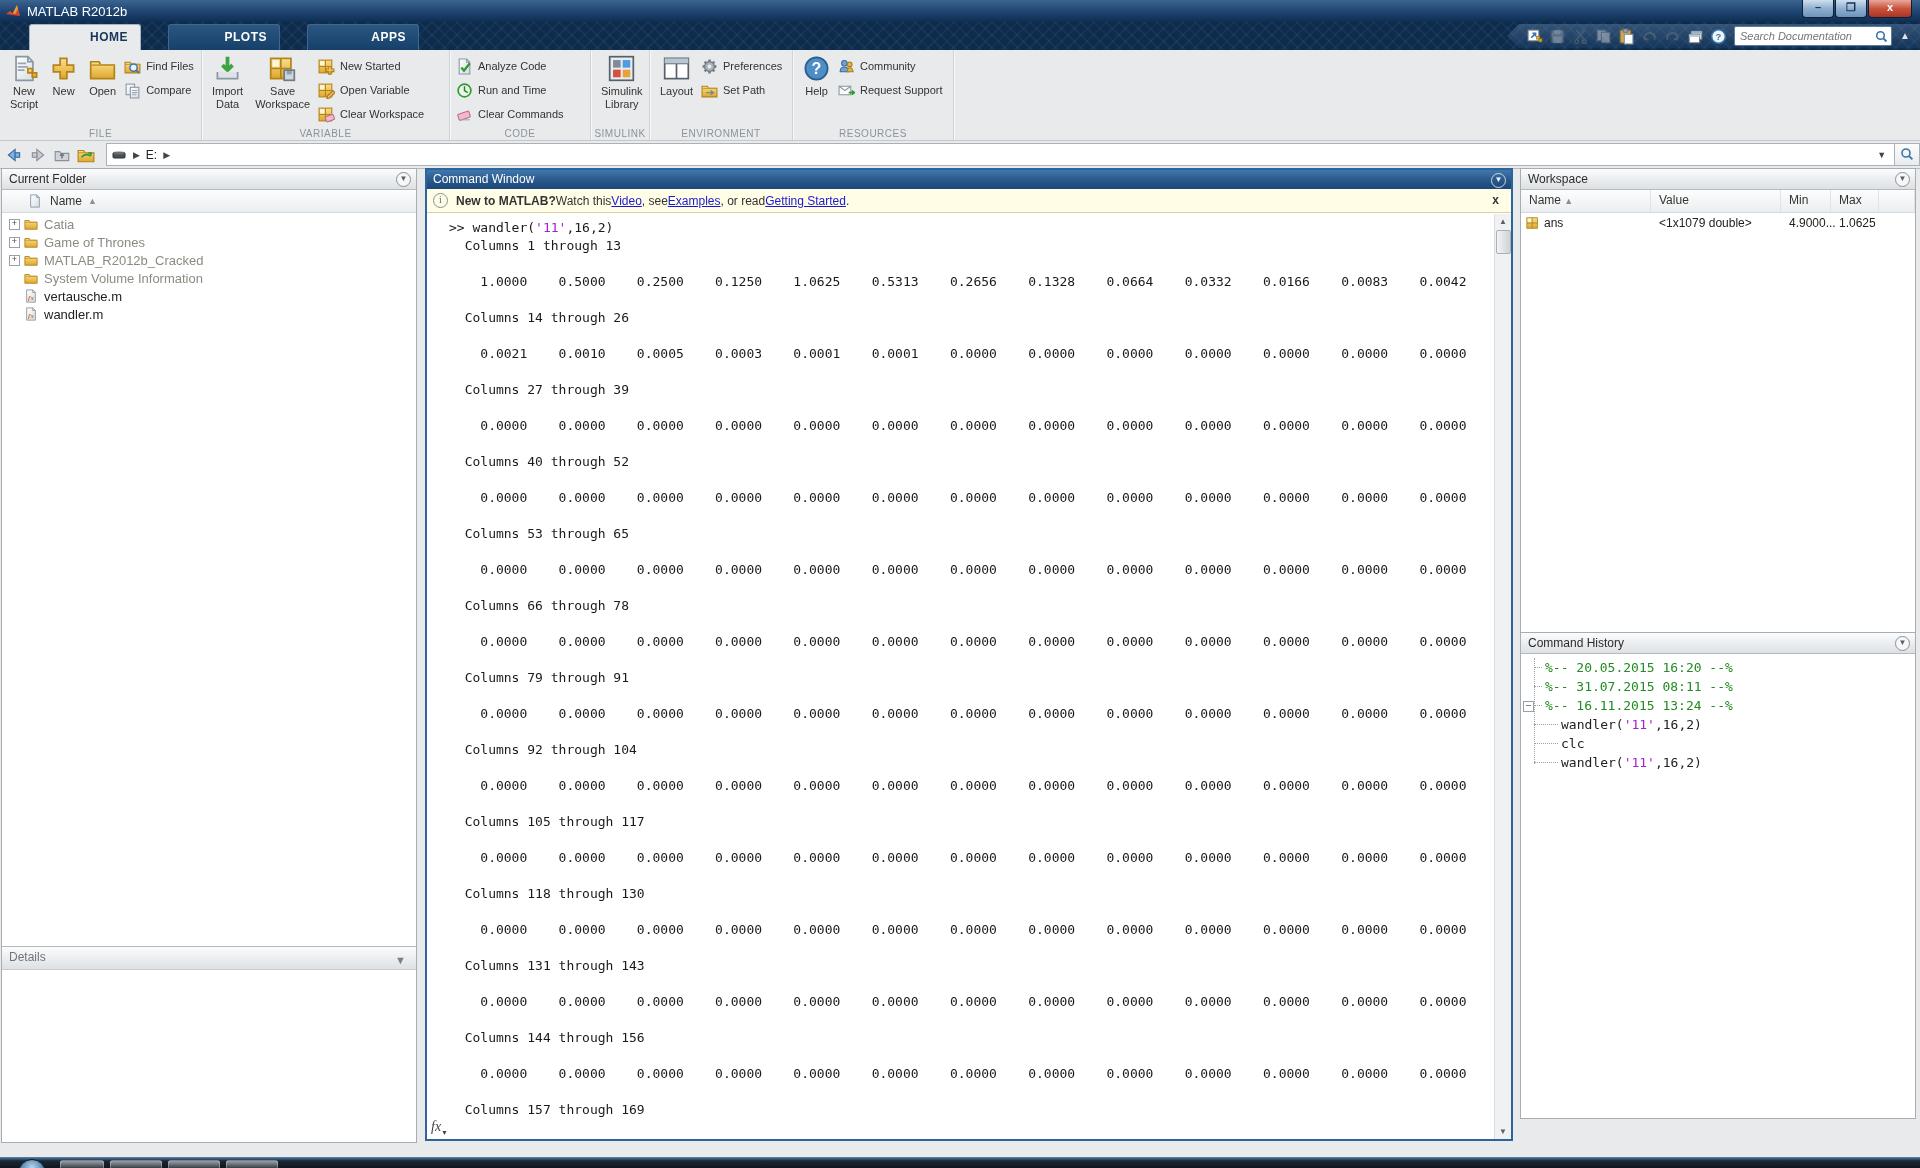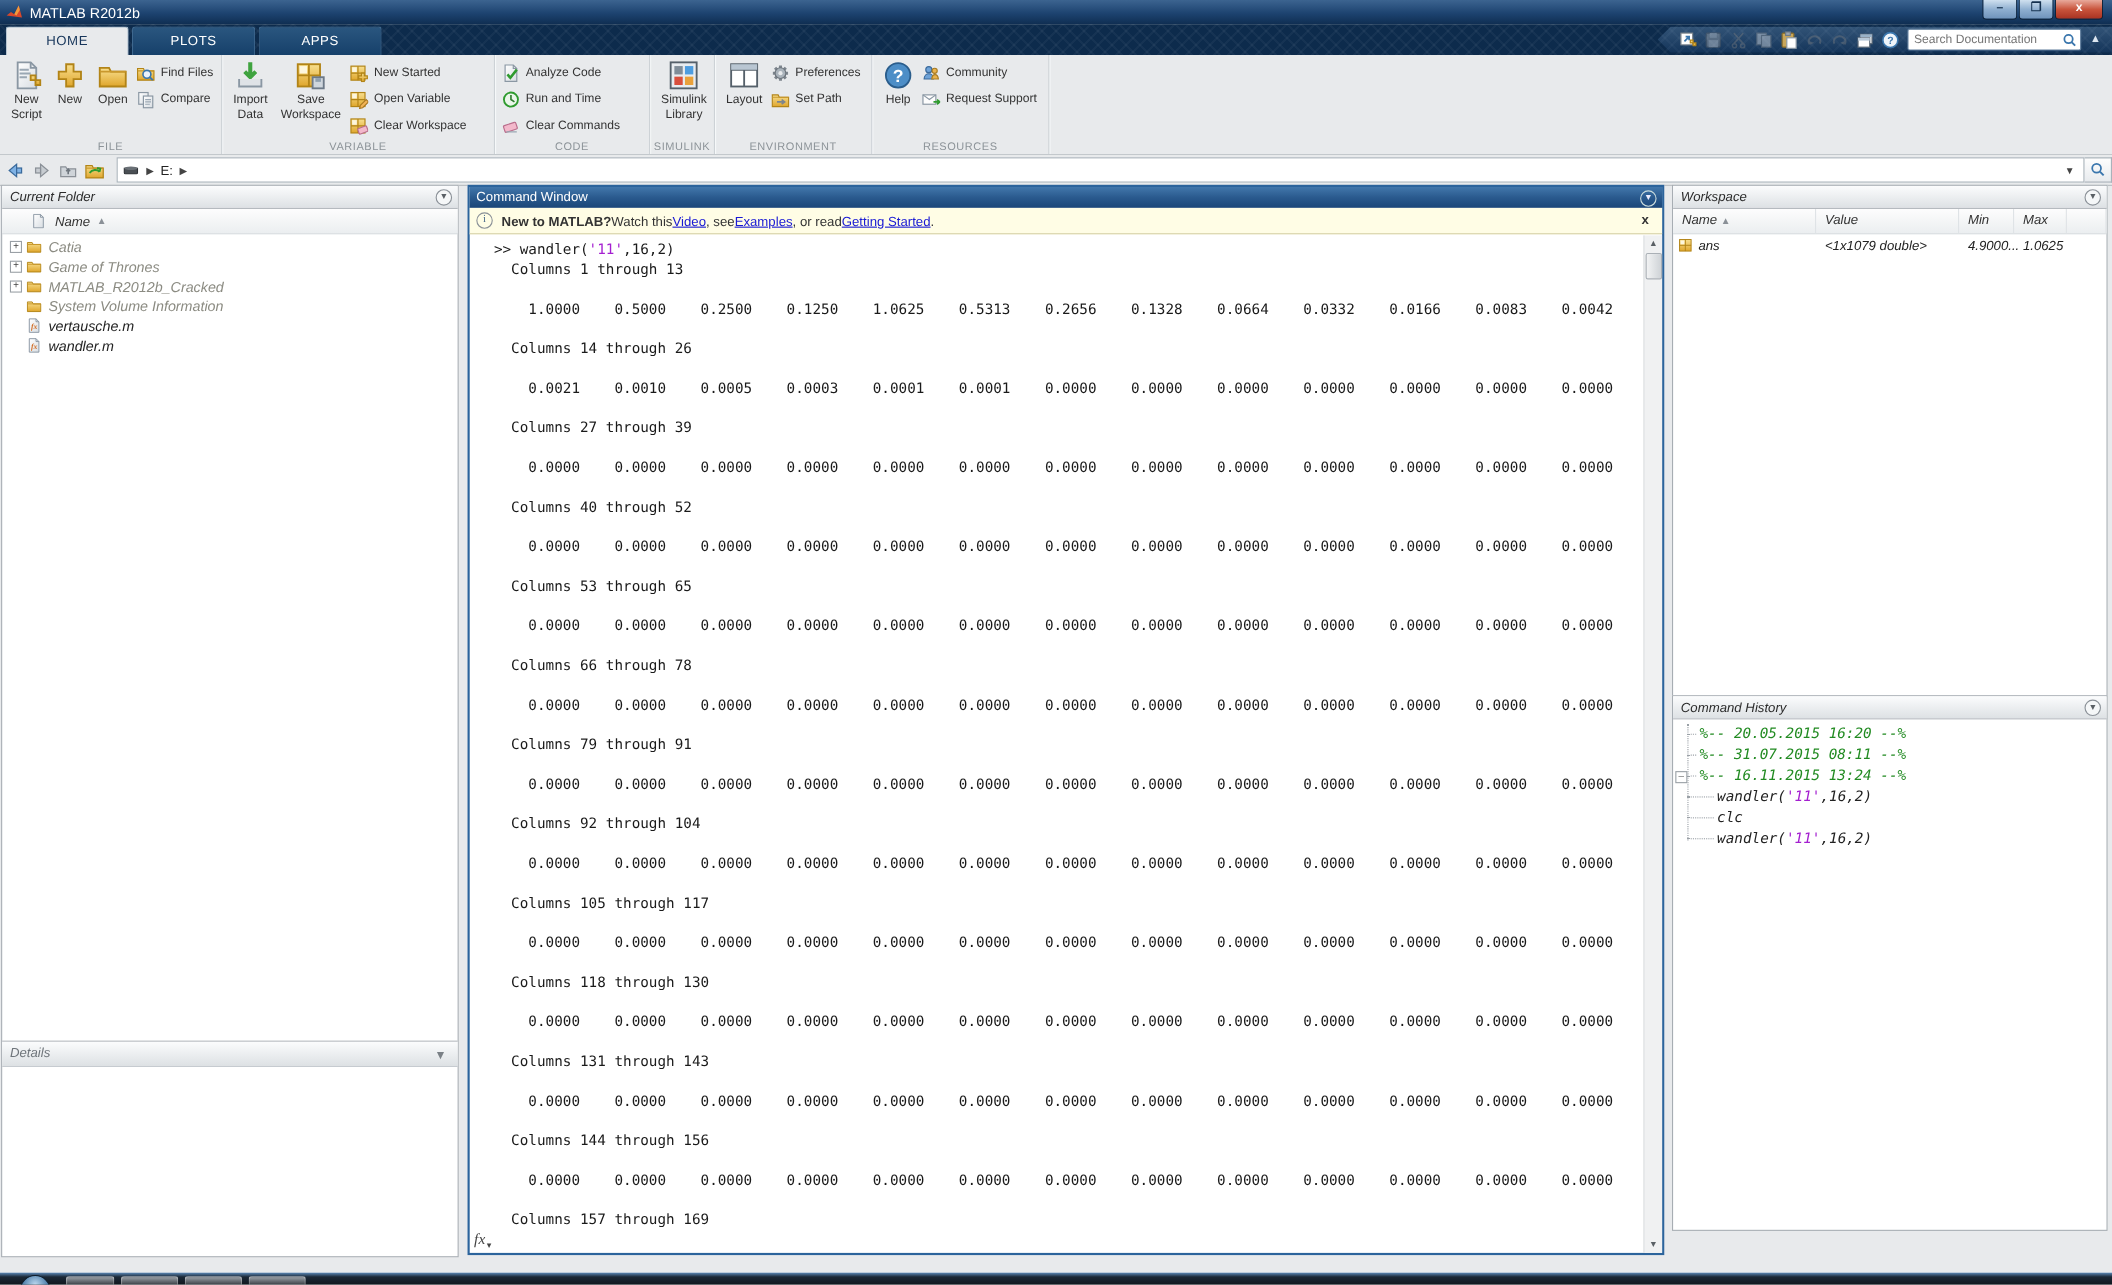--- a/index.html
+++ b/index.html
@@ -16,32 +16,32 @@
     color:#1c3least;color:#14304e;font-size:11px;line-height:15px;text-align:center;font-weight:bold;}
   .wbtn.close{background:linear-gradient(#e8a99b,#c9543c 50%,#a93322);color:#fff;width:42px;}
   
   .tabstrip{position:absolute;left:0;top:22px;width:1920px;height:28px;
     background:#0d2b4c;
     background-image:repeating-linear-gradient(45deg,rgba(255,255,255,.04) 0 2px,transparent 2px 9px),
                      repeating-linear-gradient(-45deg,rgba(255,255,255,.04) 0 2px,transparent 2px 9px);}
   .tabs{position:absolute;left:5px;bottom:0;display:flex;height:26px;}
   .tab{min-width:86px;padding:0 12px;margin-right:3px;border:1px solid #3e688f;border-bottom:none;
     border-radius:3px 3px 0 0;background:linear-gradient(#2a567f,#16406a);
-    color:#fff;font-size:12px;font-weight:normal;text-align:center;line-height:25px;letter-spacing:.5px;}
+    color:#fff;font-size:12px;font-weight:bold;text-align:right;line-height:25px;letter-spacing:.5px;margin-left:24px;}
   .tab.active{background:#e8eaec;color:#16355a;border-color:#9fb4c6;}
   
   .qat{position:absolute;right:0;top:2px;height:24px;display:flex;align-items:center;
     background:linear-gradient(rgba(120,160,200,.35),rgba(40,80,130,.25));
     padding:0 6px 0 16px;clip-path:polygon(12px 0,100% 0,100% 100%,12px 100%,0 50%);}
   .qat .qicon{width:17px;height:17px;margin:0 3px;}
   .qat .qicon.dis{opacity:.38;filter:grayscale(1);}
   .searchbox{display:flex;align-items:center;background:#fff;border:1px solid #5f7d9c;border-radius:2px;
     width:150px;height:18px;margin:0 4px;padding:0 3px;}
   .searchbox input{border:none;outline:none;flex:1;font-size:11px;color:#777;width:110px;
-    font-family:"Liberation Sans",sans-serif;background:transparent;}
+    font-family:"Liberation Sans",sans-serif;background:transparent;font-style:italic;}
   .collapse-arrow{width:18px;height:14px;color:#dce6f0;font-size:10px;line-height:13px;text-align:center;}
   
   .ribbon{position:absolute;left:0;top:50px;width:1920px;height:90px;background:#e8eaec;
     border-bottom:1px solid #c3c8cc;display:flex;}
   .rib-sec{position:relative;height:100%;border-right:1px solid #cdd2d6;box-shadow:1px 0 0 #f6f8f9;}
   .rib-items{position:absolute;left:0;top:3px;right:0;bottom:14px;display:flex;align-items:flex-start;padding:0 4px;}
   .rib-label{position:absolute;left:0;right:0;bottom:1px;text-align:center;
     font-size:10px;color:#8c9398;letter-spacing:.5px;}
   .btn-big{display:flex;flex-direction:column;align-items:center;padding:2px 5px;margin:0 1px;}
   .btn-big svg{width:27px;height:27px;margin-bottom:3px;}
@@ -57,21 +57,21 @@
     border-bottom:1px solid #b7bcc0;display:flex;align-items:center;}
   .nav-ico{width:20px;height:18px;margin:0 2px;}
   .crumbfield{position:relative;display:flex;align-items:center;height:21px;background:#fff;
     border:1px solid #a9b2ba;margin-left:8px;width:1782px;padding:0 4px;}
   .crumb-sep{color:#444;font-size:9px;margin:0 6px;}
   .crumb-txt{font-size:12px;color:#222;}
   .crumb-dd{margin-left:auto;color:#444;font-size:9px;padding:0 4px;}
   .addr-search{width:24px;height:21px;border:1px solid #a9b2ba;border-left:none;background:linear-gradient(#fdfdfd,#e8ebee);
     text-align:center;}
   
-  .panel{position:absolute;background:#fff;border:1px solid #a7adb3;font-style:italic;}
+  .panel{position:absolute;background:#fff;border:1px solid #a7adb3;}
   .phead{height:20px;background:linear-gradient(#fbfcfd,#dde1e4);border-bottom:1px solid #b5babf;
     font-size:12px;color:#2b2b2b;line-height:20px;padding-left:7px;position:relative;}
   .pmenu{position:absolute;right:5px;top:3px;width:13px;height:13px;border:1px solid #8a9097;border-radius:50%;
     color:#5a6065;font-size:8px;line-height:12px;text-align:center;background:#f5f7f8;}
   
   .colhead{height:22px;background:linear-gradient(#fdfdfd,#ebeef0);border-bottom:1px solid #d5dade;
     display:flex;align-items:center;font-size:12px;color:#333;}
   .tree-row{display:flex;align-items:center;height:18px;position:relative;}
   .tree-row .exp{position:absolute;left:7px;top:4px;width:9px;height:9px;border:1px solid #9aa0a6;background:#fff;
     font-size:9px;line-height:7px;text-align:center;color:#444;}

